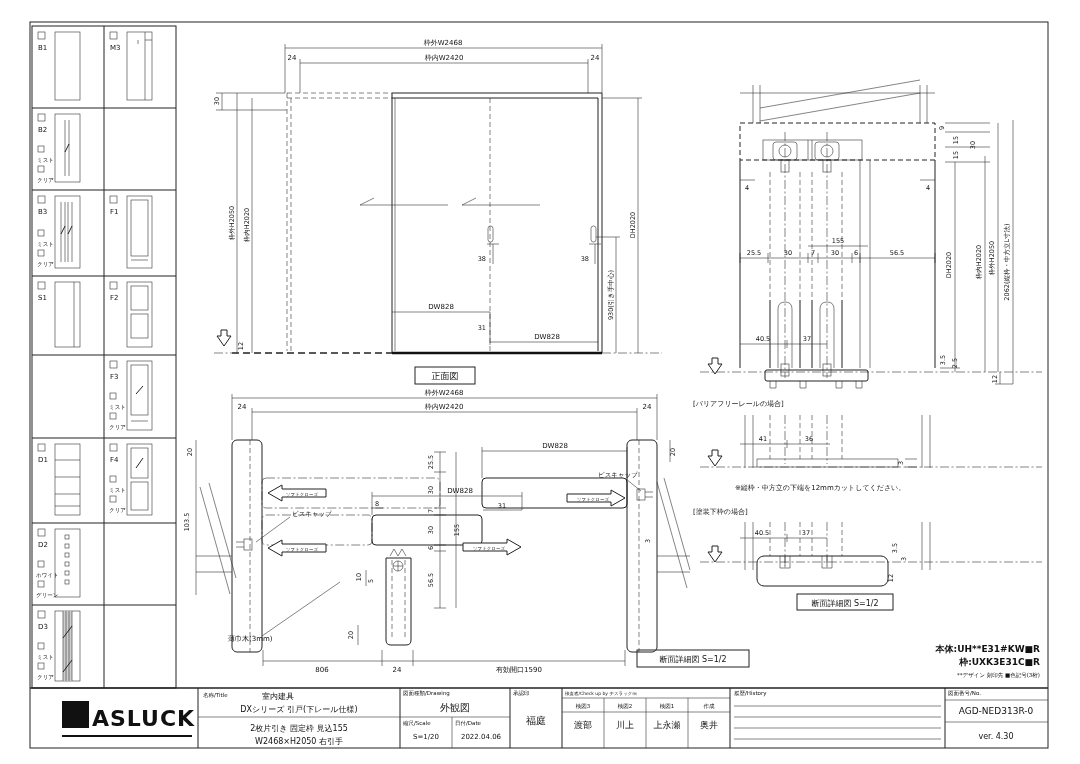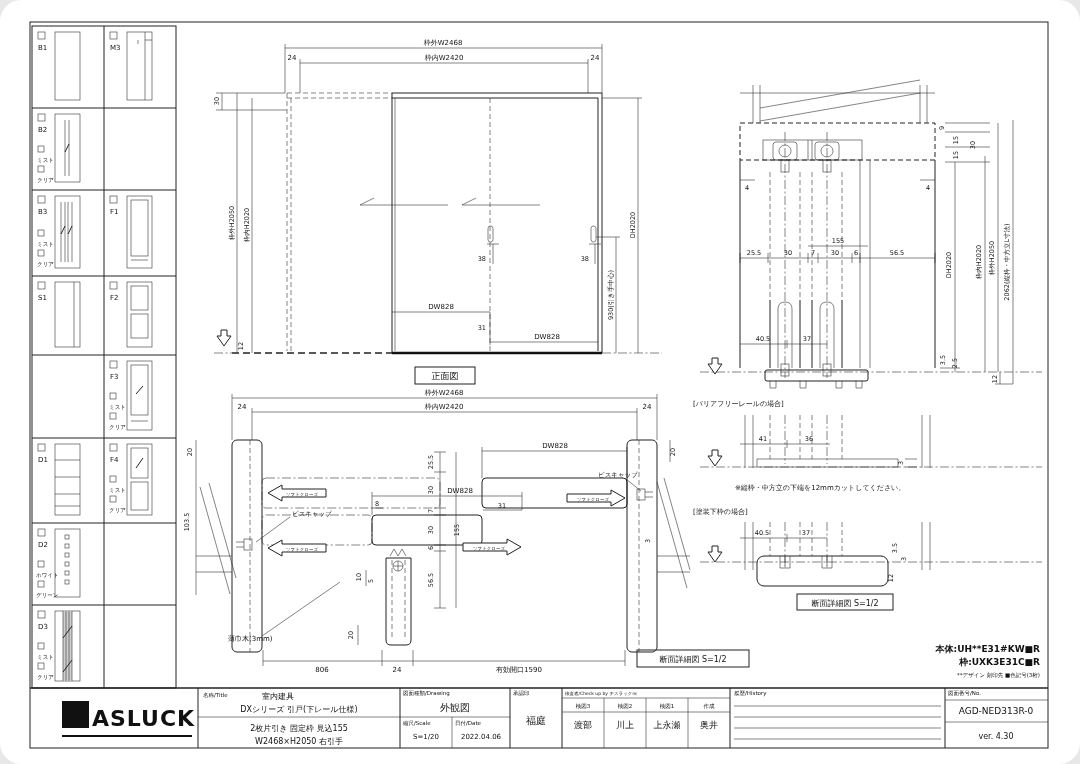--- a/index.html
+++ b/index.html
@@ -1,17 +1,17 @@
 <!DOCTYPE html>
 <html><head>
 <meta charset="utf-8">
 <style>
   html,body{margin:0;padding:0;background:#e8e8e8;}
   #sheet{width:1080px;height:764px;background:#ffffff;position:relative;margin:0 auto;
-         font-family:"DejaVu Sans",sans-serif;border-radius:21px;}
+         font-family:"DejaVu Sans",sans-serif;}
   svg{display:block}
   svg text{font-family:"DejaVu Sans","Liberation Sans",sans-serif;fill:#111;}
   .ln{stroke:#222;stroke-width:1;fill:none}
   .tn{stroke:#333;stroke-width:.6;fill:none}
   .md{stroke:#222;stroke-width:1.4;fill:none}
   .thk{stroke:#111;stroke-width:2.4;fill:none}
   .dash{stroke-dasharray:5 3}
   .fdash{stroke-dasharray:7 4}
   .dd{stroke-dasharray:9 2.5 2 2.5}
   .t4{font-size:4.5px}.t5{font-size:5.5px}.t6{font-size:6.5px}.t7{font-size:7px}

